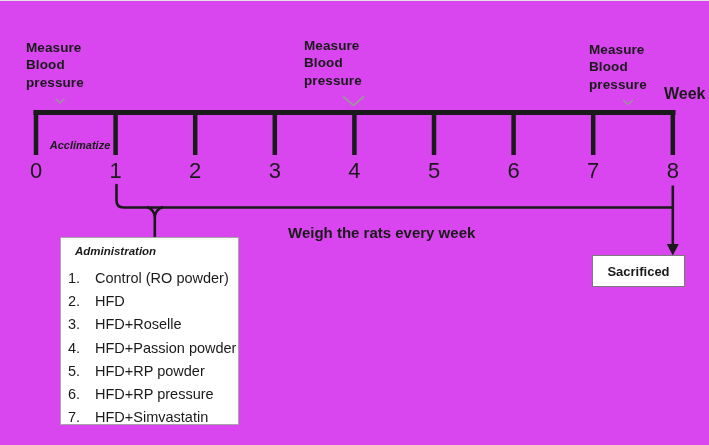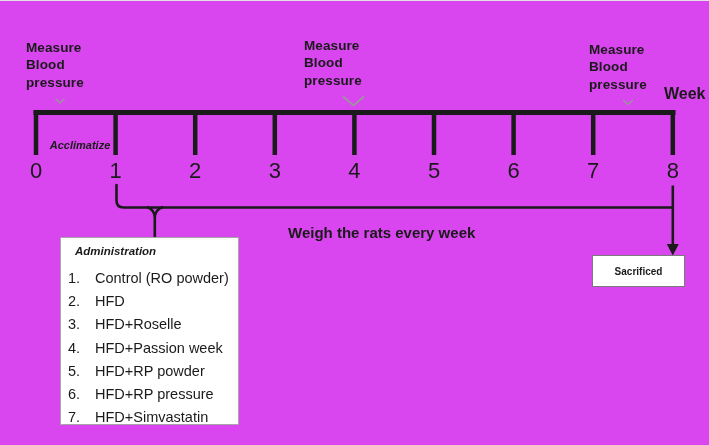--- a/index.html
+++ b/index.html
@@ -66,21 +66,21 @@
   .sacrificed-box {
     position: absolute;
     left: 592px; top: 255px;
     width: 93px; height: 32px;
     border: 1.5px solid #7a7a7a;
     background: #ffffff;
     box-sizing: border-box;
     display: flex;
     align-items: center;
     justify-content: center;
-    font-size: 10px;
+    font-size: 13px;
     font-weight: bold;
   }
   .admin-box {
     position: absolute;
     left: 60px; top: 237px;
     width: 179px; height: 188px;
     border: 1.5px solid #a6a6a6;
     background: #ffffff;
     box-sizing: border-box;
   }
@@ -180,21 +180,21 @@
     <div class="admin-row">
       <span class="num">2.</span>
       <span class="lbl">HFD</span>
     </div>
     <div class="admin-row">
       <span class="num">3.</span>
       <span class="lbl">HFD+Roselle</span>
     </div>
     <div class="admin-row">
       <span class="num">4.</span>
-      <span class="lbl">HFD+Passion week</span>
+      <span class="lbl">HFD+Passion powder</span>
     </div>
     <div class="admin-row">
       <span class="num">5.</span>
       <span class="lbl">HFD+RP powder</span>
     </div>
     <div class="admin-row">
       <span class="num">6.</span>
       <span class="lbl">HFD+RP pressure</span>
     </div>
     <div class="admin-row">

